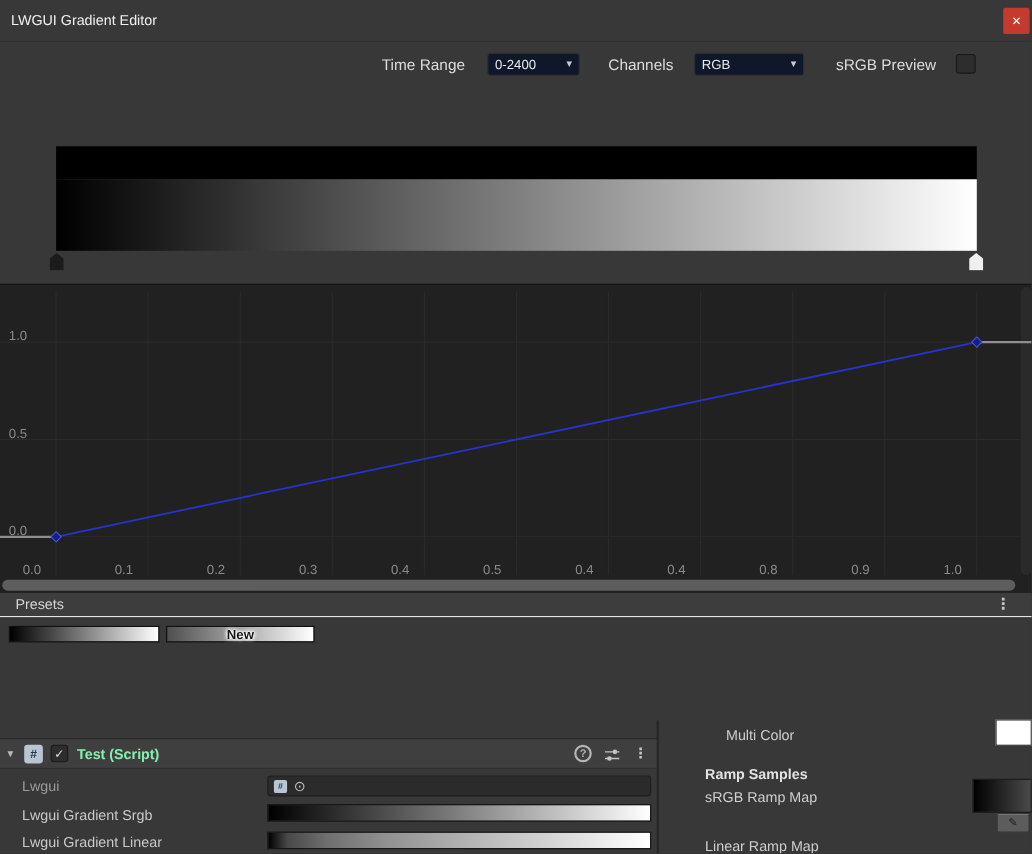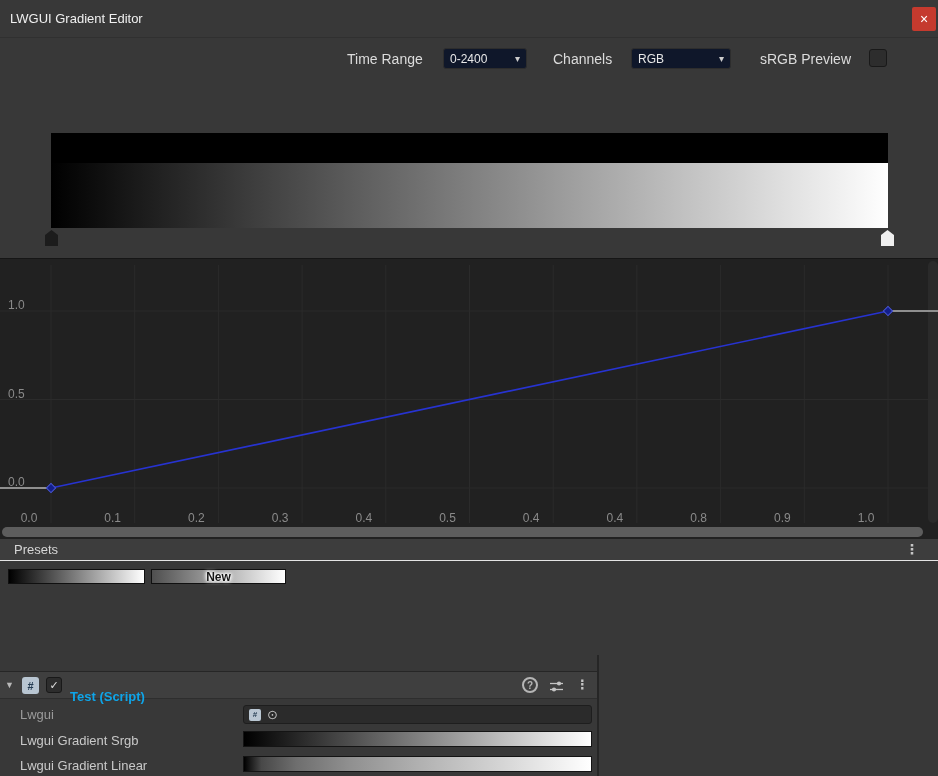--- a/index.html
+++ b/index.html
@@ -46,21 +46,21 @@
     font-size: 12px; font-weight: bold; color: #161616;
     text-shadow: 0 0 2px #fff, 0 0 3px #fff, 0 0 4px #fff, 0 0 5px #fff; }
   
   .insp { position: absolute; left: 0; top: 671px; width: 598px; height: 105px; background: #383838; border-top: 1px solid #262626; }
   .insp-header { position: absolute; left: 0; top: 0; width: 100%; height: 27px; background: #3f3f3f; border-bottom: 1px solid #2e2e2e; }
   .foldout { position: absolute; left: 5px; top: 8px; font-size: 9px; color: #b8b8b8; cursor: pointer; }
   .script-icon { position: absolute; left: 22px; top: 5px; width: 17px; height: 17px; background: #b9c6d2; border-radius: 3px;
     display: flex; align-items: center; justify-content: center; font-size: 11px; font-weight: bold; color: #253c52; }
   .check { position: absolute; left: 46px; top: 5px; width: 16px; height: 16px; background: #2d2d2d; border: 1px solid #191919; border-radius: 3px;
     display: flex; align-items: center; justify-content: center; font-size: 11px; color: #e0e0e0; cursor: pointer; }
-  .comp-title { position: absolute; left: 70px; top: 17px; font-size: 13px; font-weight: bold; color: #0ea5e9; white-space: nowrap; }
+  .comp-title { position: absolute; left: 70px; top: 6px; font-size: 13px; font-weight: bold; color: #86efac; white-space: nowrap; }
   .help-btn { position: absolute; left: 522px; top: 5px; width: 16px; height: 16px; border: 2px solid #b5b5b5; border-radius: 50%;
     display: flex; align-items: center; justify-content: center; font-size: 10px; font-weight: bold; color: #b5b5b5; cursor: pointer; }
   .preset-btn { position: absolute; left: 547px; top: 7px; width: 18px; height: 14px; display: flex; align-items: center; justify-content: center; cursor: pointer; }
   .kebab2 { position: absolute; left: 576px; top: 5px; font-size: 13px; font-weight: bold; color: #c4c4c4; cursor: pointer; }
   .row-label { position: absolute; left: 20px; font-size: 13px; color: #c9c9c9; white-space: nowrap; }
   .dim { color: #9b9b9b; }
   .obj-field { position: absolute; left: 243px; width: 349px; height: 19px; background: #2b2b2b; border: 1px solid #1e1e1e; border-radius: 3px;
     display: flex; align-items: center; padding: 0 5px; cursor: pointer; }
   .obj-icon { width: 12px; height: 12px; background: #b9c6d2; border-radius: 2px; display: flex; align-items: center; justify-content: center;
     font-size: 8px; font-weight: bold; color: #253c52; margin-right: 6px; flex: 0 0 auto; }
@@ -192,14 +192,25 @@
 
     <span class="row-label" style="top:61px">Lwgui Gradient Srgb</span>
     <div class="grad-field" style="top: 59px; background: linear-gradient(90deg, rgb(0, 0, 0) 0%, rgb(255, 255, 255) 100%);"></div>
 
     <span class="row-label" style="top:86px">Lwgui Gradient Linear</span>
     <div class="grad-field" style="top: 84px; background: linear-gradient(90deg, rgb(0, 0, 0) 0%, rgb(72, 72, 72) 5%, rgb(110, 110, 110) 15%, rgb(143, 143, 143) 30%, rgb(176, 176, 176) 50%, rgb(214, 214, 214) 75%, rgb(255, 255, 255) 100%);"></div>
   </div>
 
   <div class="divider"></div>
 
+  <div class="mat">
+    <span class="mat-label" style="left:61px;top:13px">Multi Color</span>
+    <div class="color-swatch" style="background: rgb(255, 255, 255);"></div>
+    <span class="mat-label bold" style="left:42px;top:48px">Ramp Samples</span>
+    <span class="mat-label" style="left:42px;top:69px">sRGB Ramp Map</span>
+    <div class="ramp-thumb" style="background: linear-gradient(90deg, rgb(0, 0, 0) 0%, rgb(74, 74, 74) 100%);"></div>
+    <div class="ramp-edit">
+        <span>✎</span>
+      </div>
+    <span class="mat-label" style="left:42px;top:114px">Linear Ramp Map</span>
+  </div>
 
 </div>
 
 </body></html>

